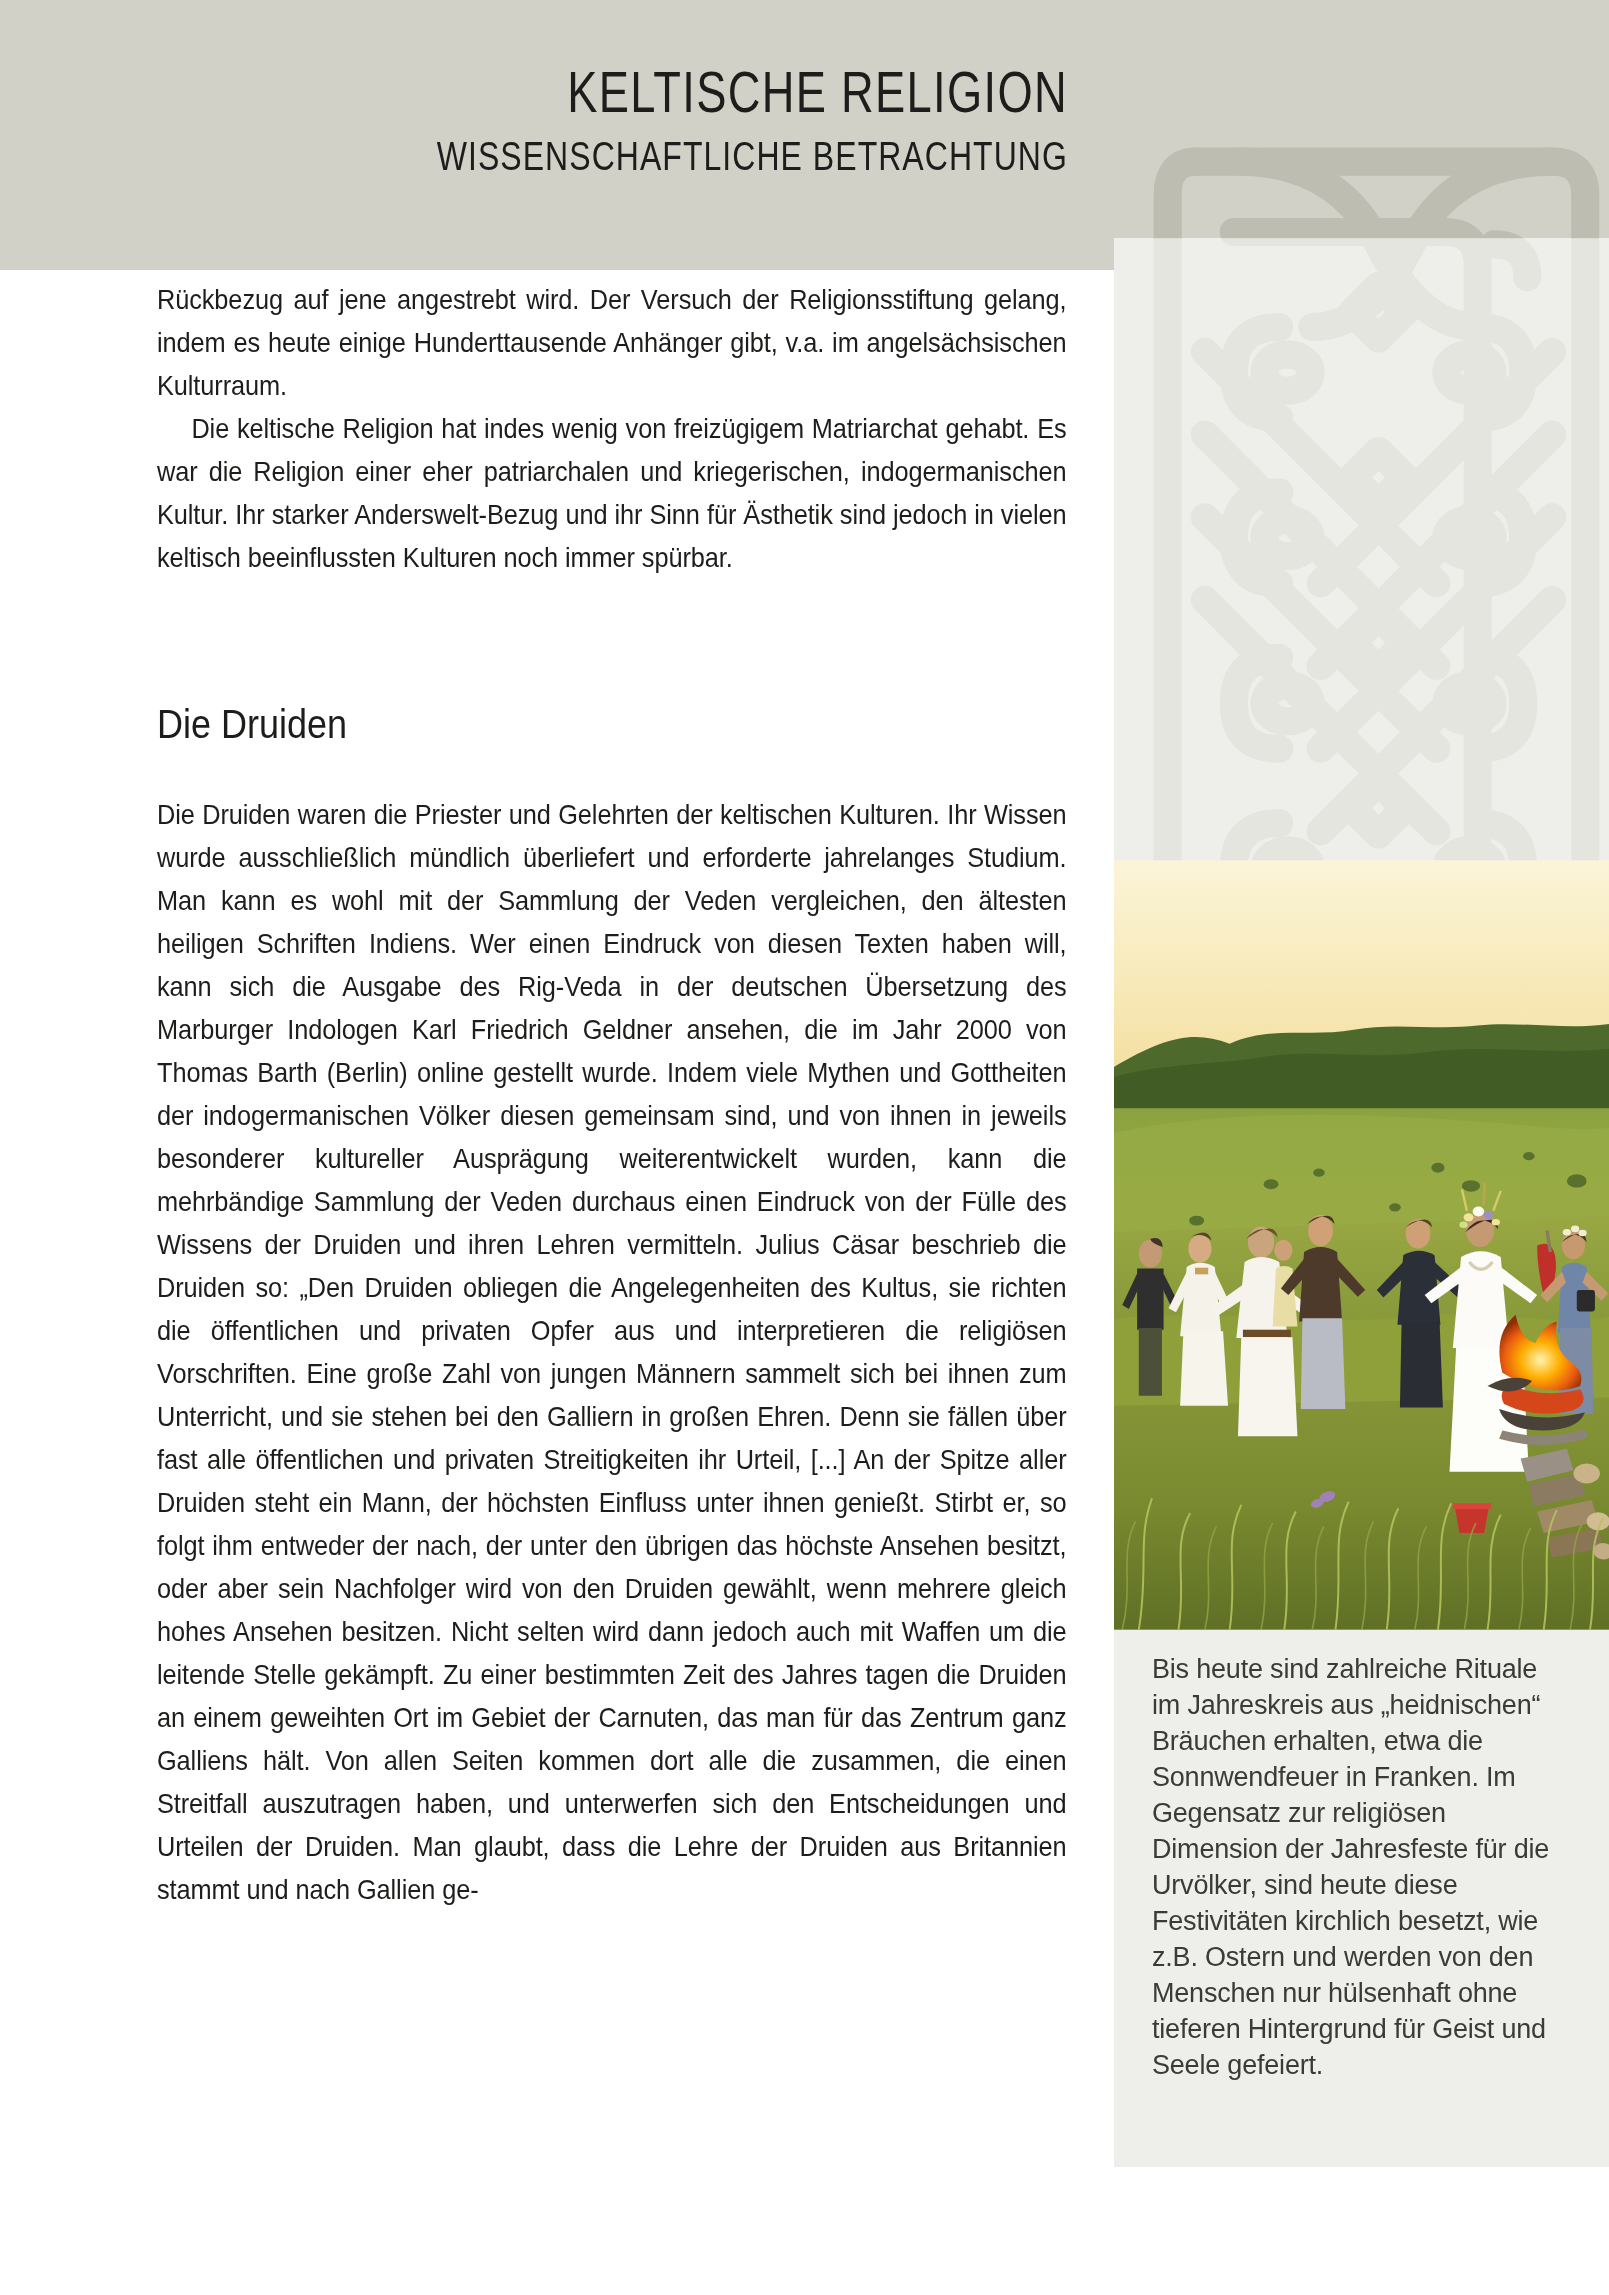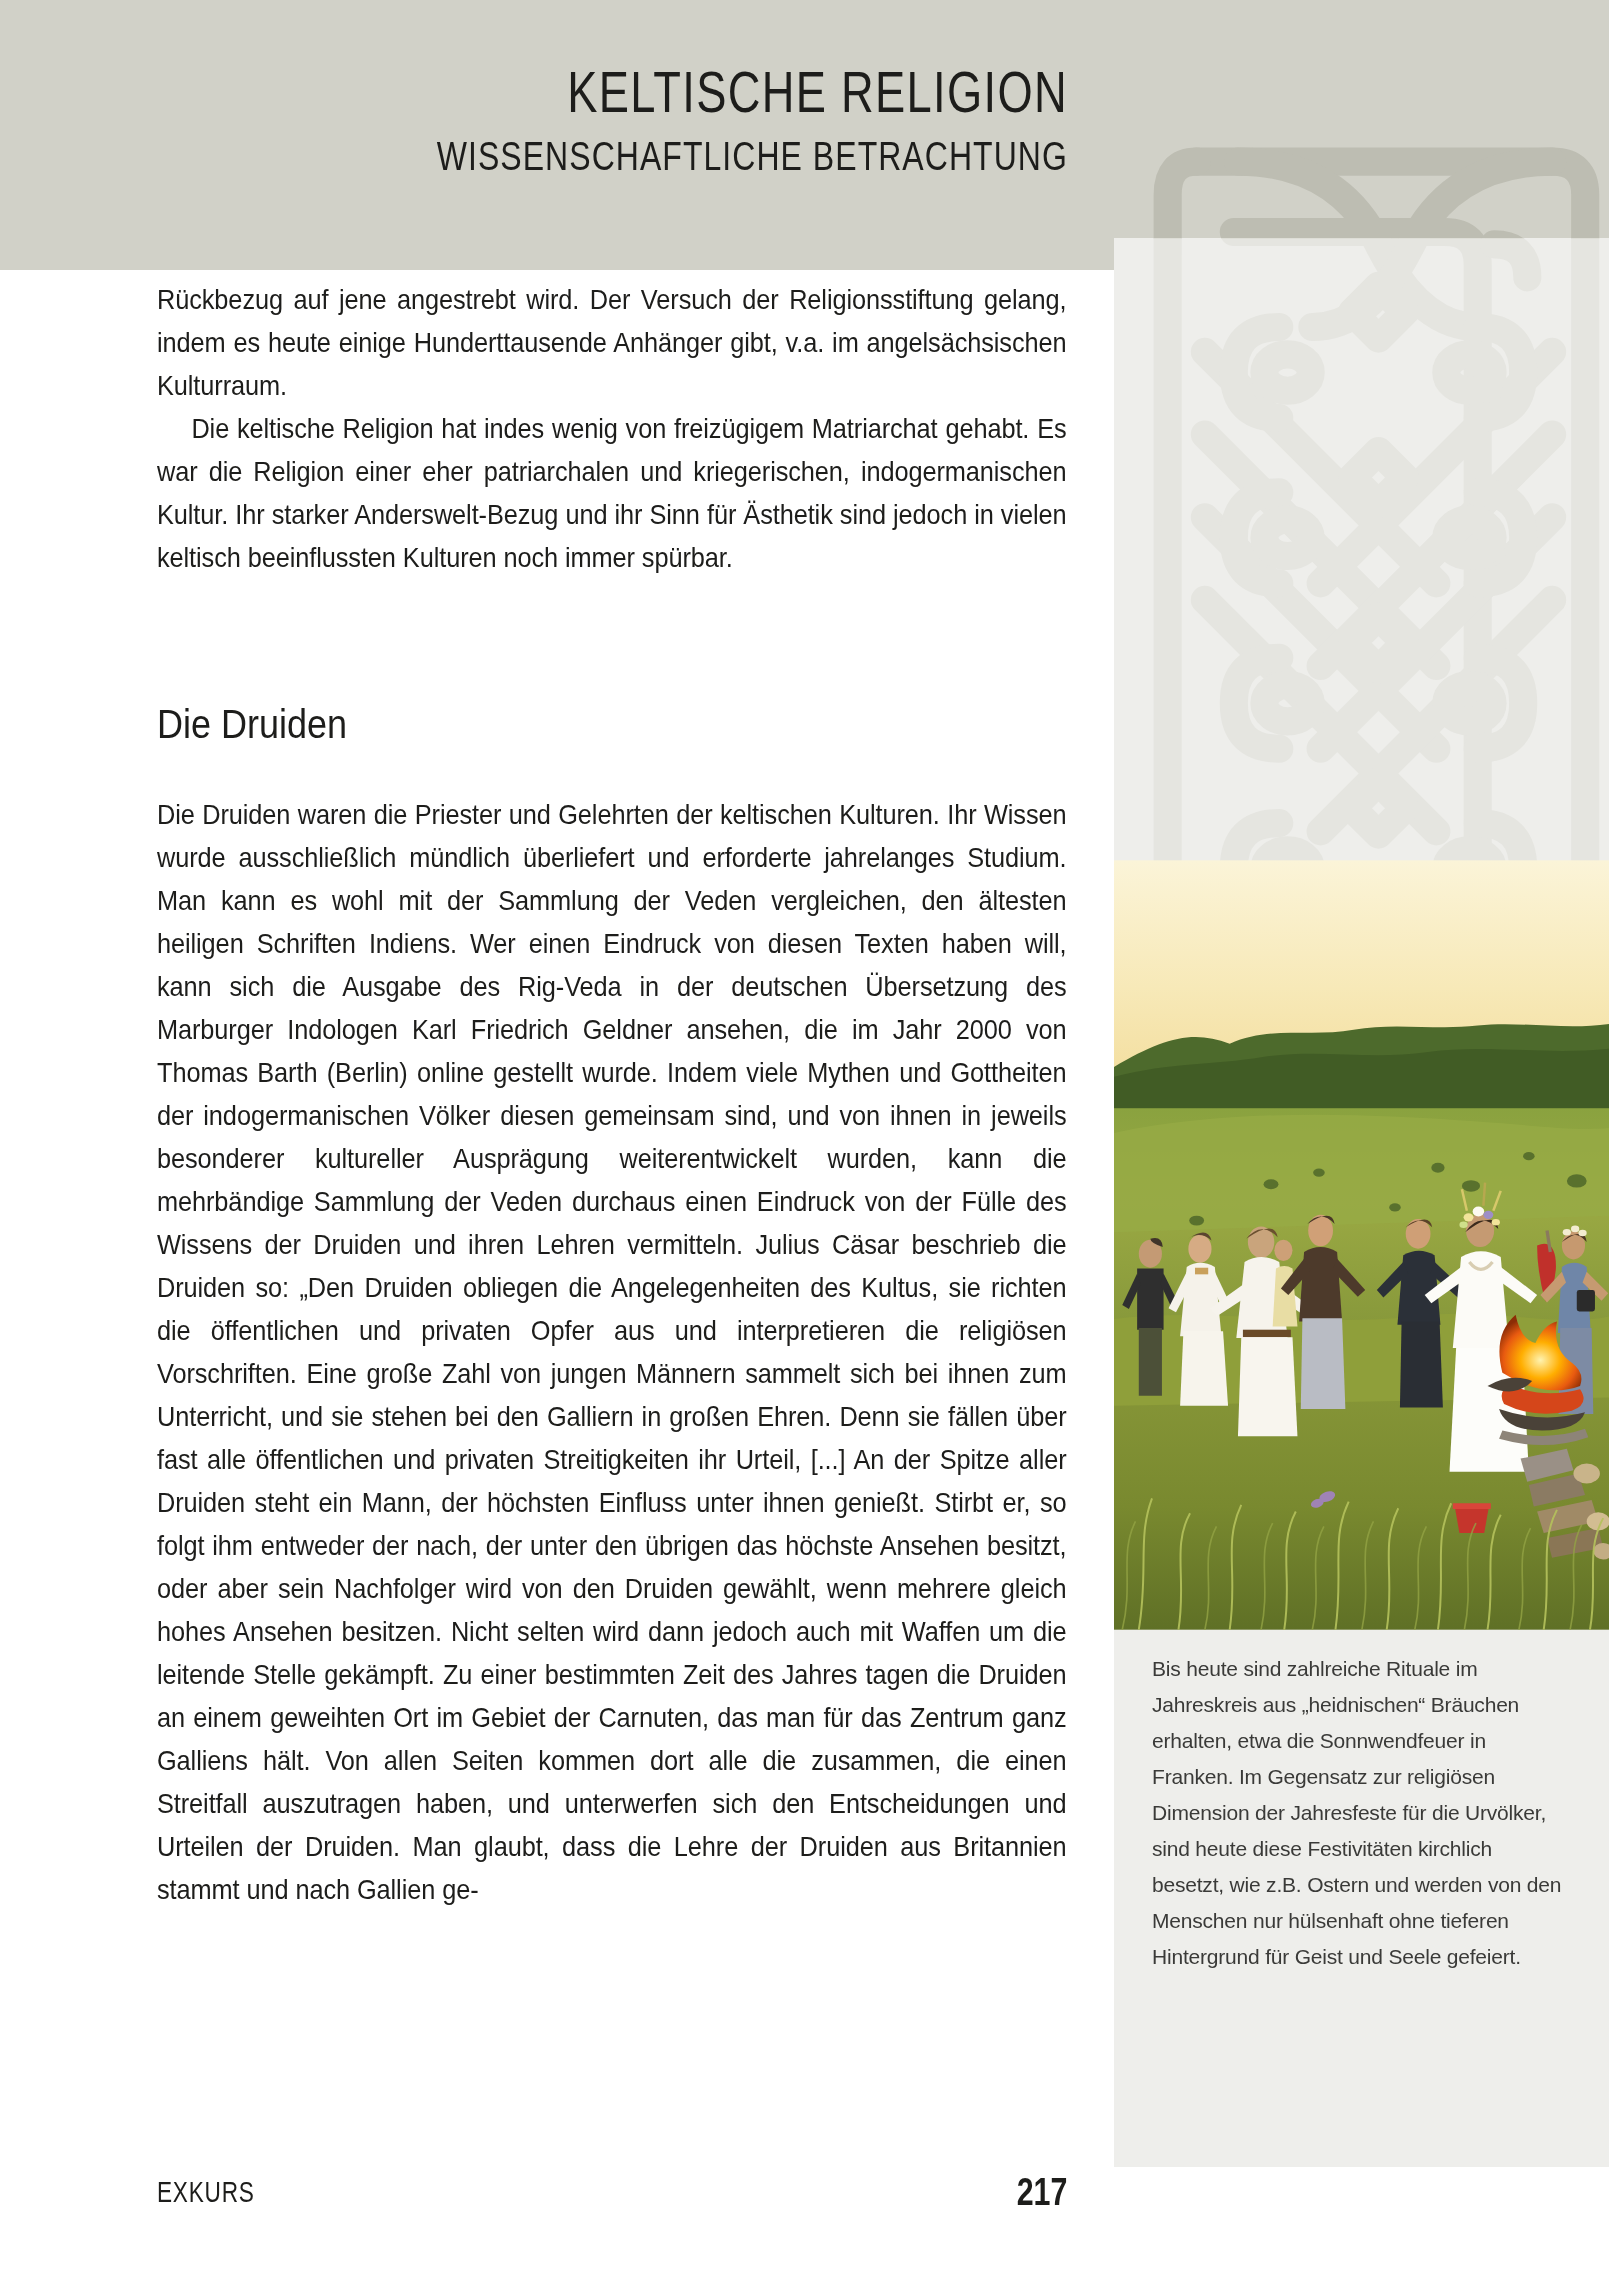--- a/index.html
+++ b/index.html
@@ -58,21 +58,21 @@
   .photo{
     position:absolute;left:1114px;top:860px;width:495px;height:770px;
     overflow:hidden;
   }
   .photo svg{display:block;width:495px;height:770px;}
 
   
   .caption{
     position:absolute;left:1152px;top:1651px;width:414px;
     font-family:"Liberation Sans",sans-serif;
-    font-size:21px;line-height:36px;
+    font-size:27px;line-height:36px;
     color:#3a3a38;
     letter-spacing:-0.2px;
   }
 
   
   .body-col{
     position:absolute;left:157px;top:278px;width:910px;
   }
   .para{
     font-family:"Liberation Sans",sans-serif;
@@ -405,19 +405,15 @@
   <div class="caption">Bis heute sind zahlreiche Rituale im Jahreskreis aus „heidnischen“ Bräuchen erhalten, etwa die Sonnwendfeuer in Franken. Im Gegensatz zur religiösen Dimension der Jahresfeste für die Urvölker, sind heute diese Festivitäten kirchlich besetzt, wie z.B. Ostern und werden von den Menschen nur hülsenhaft ohne tieferen Hintergrund für Geist und Seele gefeiert.</div>
 
   <div class="body-col">
     <p class="para">Rückbezug auf jene angestrebt wird. Der Versuch der Religionsstiftung gelang, indem es heute einige Hunderttausende Anhänger gibt, v.a. im angelsächsischen Kulturraum.</p>
     <p class="para">Die keltische Religion hat indes wenig von freizügigem Matriarchat gehabt. Es war die Religion einer eher patriarchalen und kriegerischen, indogermanischen Kultur. Ihr starker Anderswelt-Bezug und ihr Sinn für Ästhetik sind jedoch in vielen keltisch beeinflussten Kulturen noch immer spürbar.</p>
     <div class="gap"></div>
     <h2 class="sec-head">Die Druiden</h2>
     <p class="para">Die Druiden waren die Priester und Gelehrten der keltischen Kulturen. Ihr Wissen wurde ausschließlich mündlich überliefert und erforderte jahrelanges Studium. Man kann es wohl mit der Sammlung der Veden vergleichen, den ältesten heiligen Schriften Indiens. Wer einen Eindruck von diesen Texten haben will, kann sich die Ausgabe des Rig-Veda in der deutschen Übersetzung des Marburger Indologen Karl Friedrich Geldner ansehen, die im Jahr 2000 von Thomas Barth (Berlin) online gestellt wurde. Indem viele Mythen und Gottheiten der indogermanischen Völker diesen gemeinsam sind, und von ihnen in jeweils besonderer kultureller Ausprägung weiterentwickelt wurden, kann die mehrbändige Sammlung der Veden durchaus einen Eindruck von der Fülle des Wissens der Druiden und ihren Lehren vermitteln. Julius Cäsar beschrieb die Druiden so: „Den Druiden obliegen die Angelegenheiten des Kultus, sie richten die öffentlichen und privaten Opfer aus und interpretieren die religiösen Vorschriften. Eine große Zahl von jungen Männern sammelt sich bei ihnen zum Unterricht, und sie stehen bei den Galliern in großen Ehren. Denn sie fällen über fast alle öffentlichen und privaten Streitigkeiten ihr Urteil, [...] An der Spitze aller Druiden steht ein Mann, der höchsten Einfluss unter ihnen genießt. Stirbt er, so folgt ihm entweder der nach, der unter den übrigen das höchste Ansehen besitzt, oder aber sein Nachfolger wird von den Druiden gewählt, wenn mehrere gleich hohes Ansehen besitzen. Nicht selten wird dann jedoch auch mit Waffen um die leitende Stelle gekämpft. Zu einer bestimmten Zeit des Jahres tagen die Druiden an einem geweihten Ort im Gebiet der Carnuten, das man für das Zentrum ganz Galliens hält. Von allen Seiten kommen dort alle die zusammen, die einen Streitfall auszutragen haben, und unterwerfen sich den Entscheidungen und Urteilen der Druiden. Man glaubt, dass die Lehre der Druiden aus Britannien stammt und nach Gallien ge-</p>
   </div>
 
-  <div class="footer">
-    <div class="footer-left">EXKURS</div>
-    <div class="footer-right">217</div>
-  </div>
 
 </div>
 
 
 </body></html>

